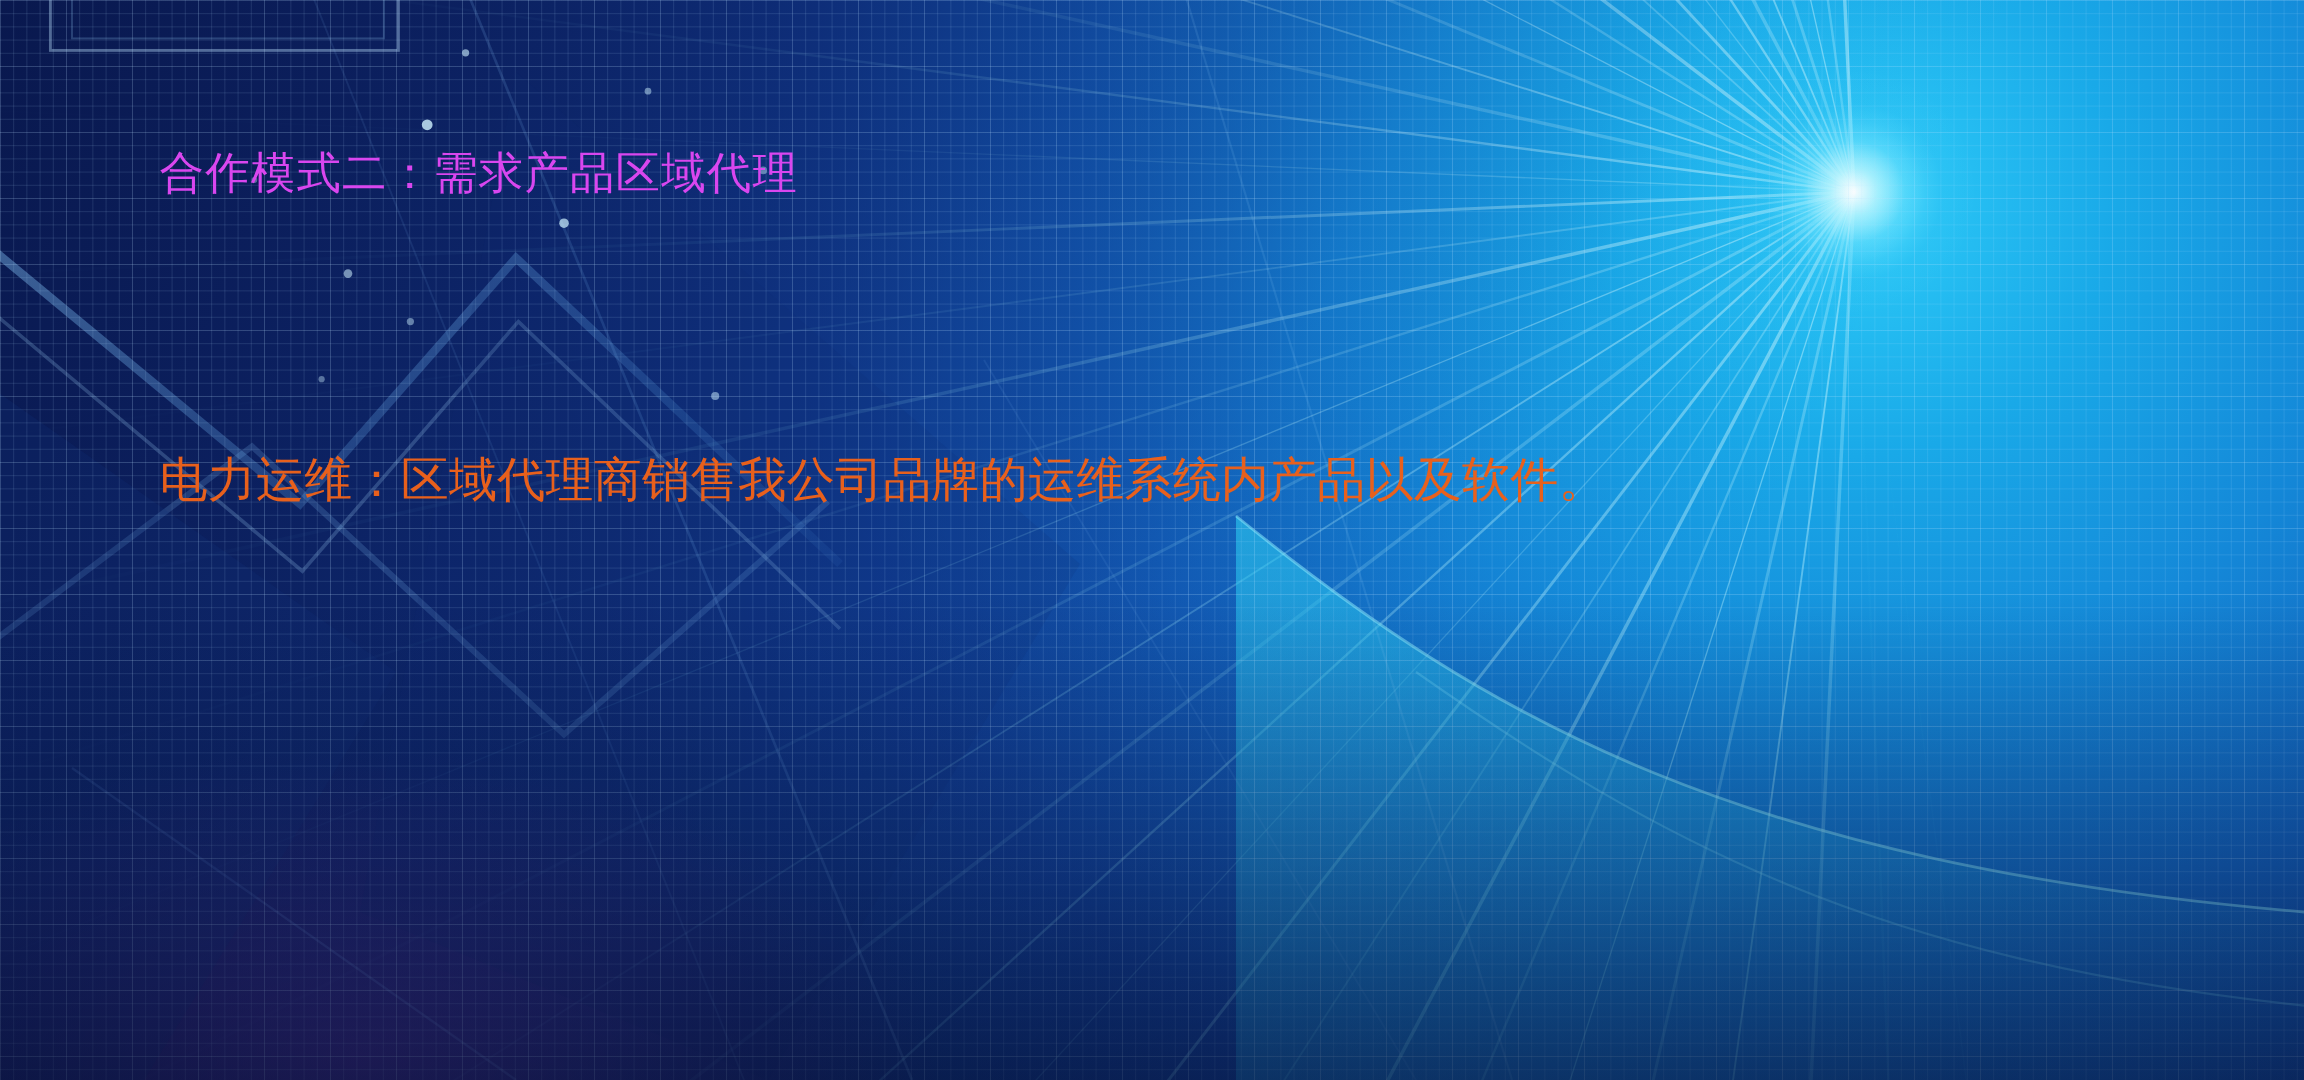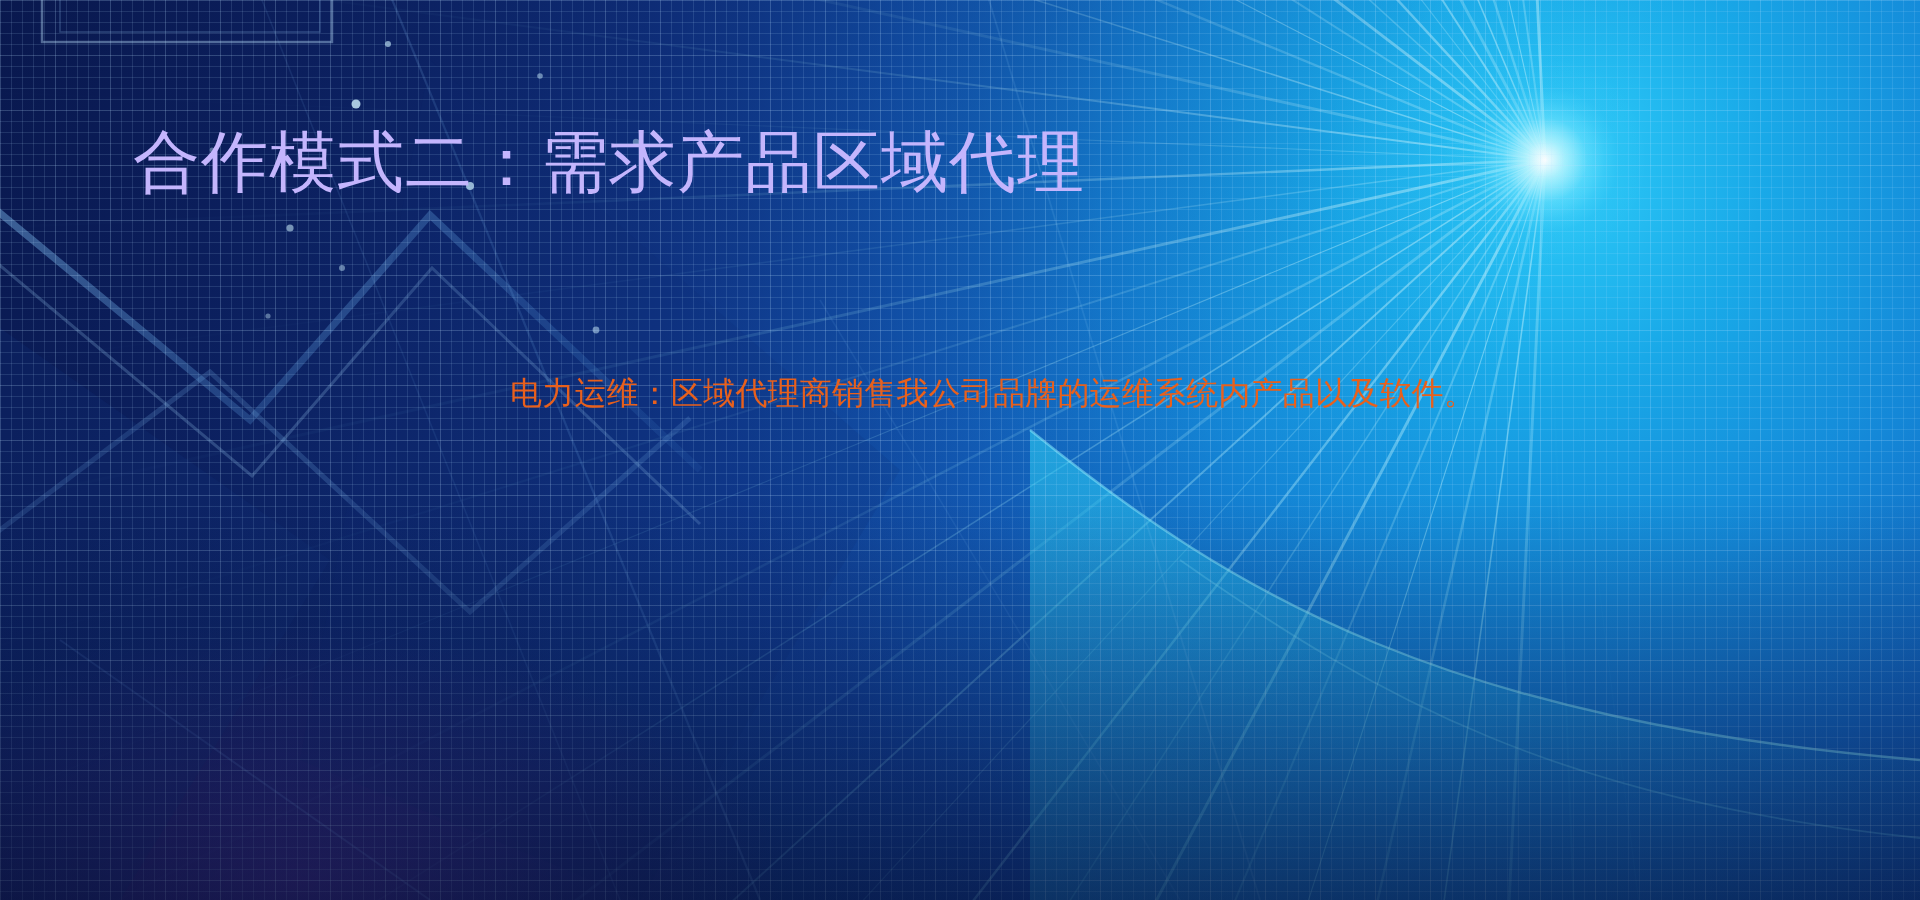--- a/index.html
+++ b/index.html
@@ -114,43 +114,42 @@
   #content {
     position: absolute;
     left: 0; top: 0;
     width: 1920px; height: 900px;
   }
 
   #slide-title {
     position: absolute;
     left: 133px;
     top: 124px;
-    font-size: 67px;
+    font-size: 37px;
     line-height: 1.12;
     font-weight: 400;
-    color: #c4b5fd;
+    color: #d946ef;
     letter-spacing: 1px;
     white-space: nowrap;
   }
 
   #body-block {
     position: absolute;
     left: 133px;
     top: 368px;
     width: 1720px;
   }
 
   .body-line {
-    font-size: 32px;
+    font-size: 40px;
     line-height: 1.62;
     font-weight: 400;
     color: #E8601C;
     letter-spacing: 0.2px;
     white-space: nowrap;
-    text-align: center;
   }
 </style>
 </head>
 <body>
 
 <div id="slide">
 
   <div class="layer" id="bg-base"></div>
 
   <svg id="rays" viewBox="0 0 1920 900" preserveAspectRatio="none" aria-hidden="true">

